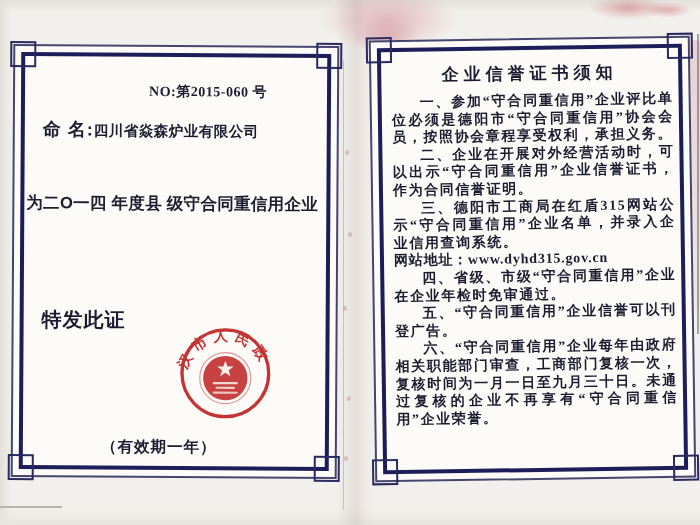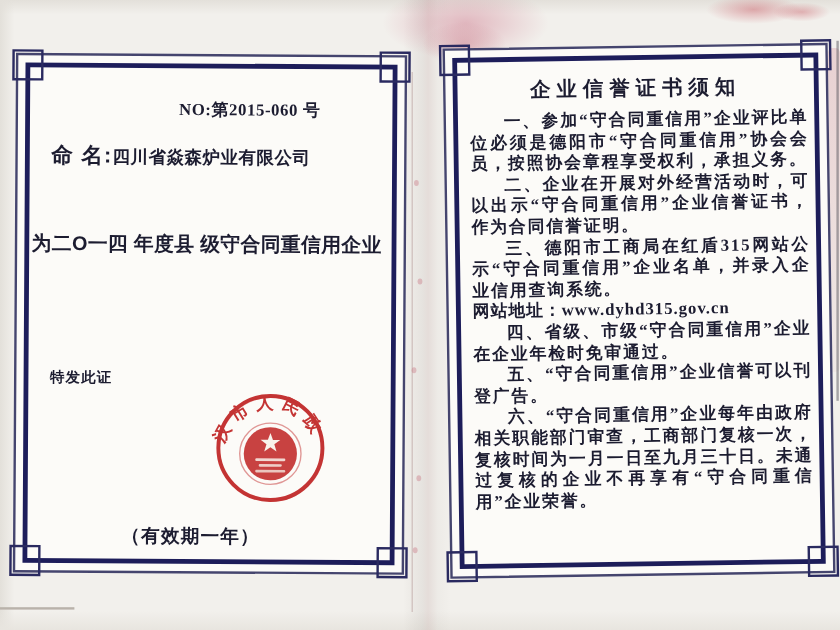--- a/index.html
+++ b/index.html
@@ -61,21 +61,21 @@
              letter-spacing:0.5px; }
   .name-line { position:absolute; top:73px; left:30px; white-space:nowrap;
                font-family:"Liberation Sans","DejaVu Sans",sans-serif; font-weight:bold; }
   .name-label { font-size:18px; letter-spacing:1px;margin-top:26px; }
   .company    { font-size:14.5px; letter-spacing:0.5px; }
   .award-line { position:absolute; top:148px; left:14px; white-space:nowrap;
                 font-family:"Liberation Sans","DejaVu Sans",sans-serif;
                 font-weight:bold; font-size:16.5px; letter-spacing:0.3px; }
   .issue-line { position:absolute; top:262px; left:30px;
                 font-family:Liberation Sans, sans-serif;
-                font-weight:bold; font-size:12px; letter-spacing:1px; }
+                font-weight:bold; font-size:20px; letter-spacing:1px; }
   .seal { position:absolute; left:161px; top:275px; width:106px; height:106px;
           mix-blend-mode:multiply; z-index:2; }
   .date-line { position:absolute; top:346px; left:136px; z-index:3;
                font-weight:bold; font-size:18px; letter-spacing:1.5px; }
   .validity-line { position:absolute; top:392px; left:0; width:100%; box-sizing:border-box;
                    padding-right:30px; text-align:center; font-weight:bold; font-size:15.5px;
                    letter-spacing:1px; }
 
   
   .notice-title { position:absolute; top:24px; left:0; width:100%; text-align:center;

